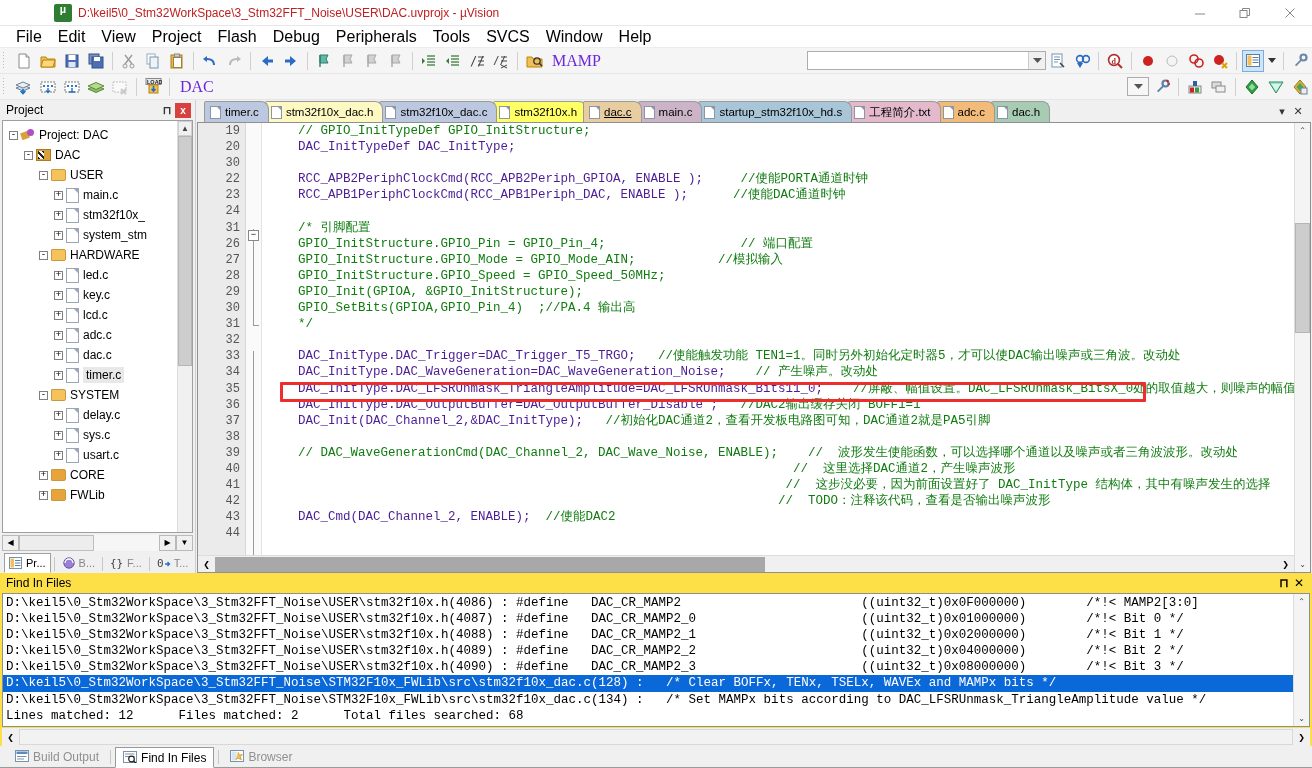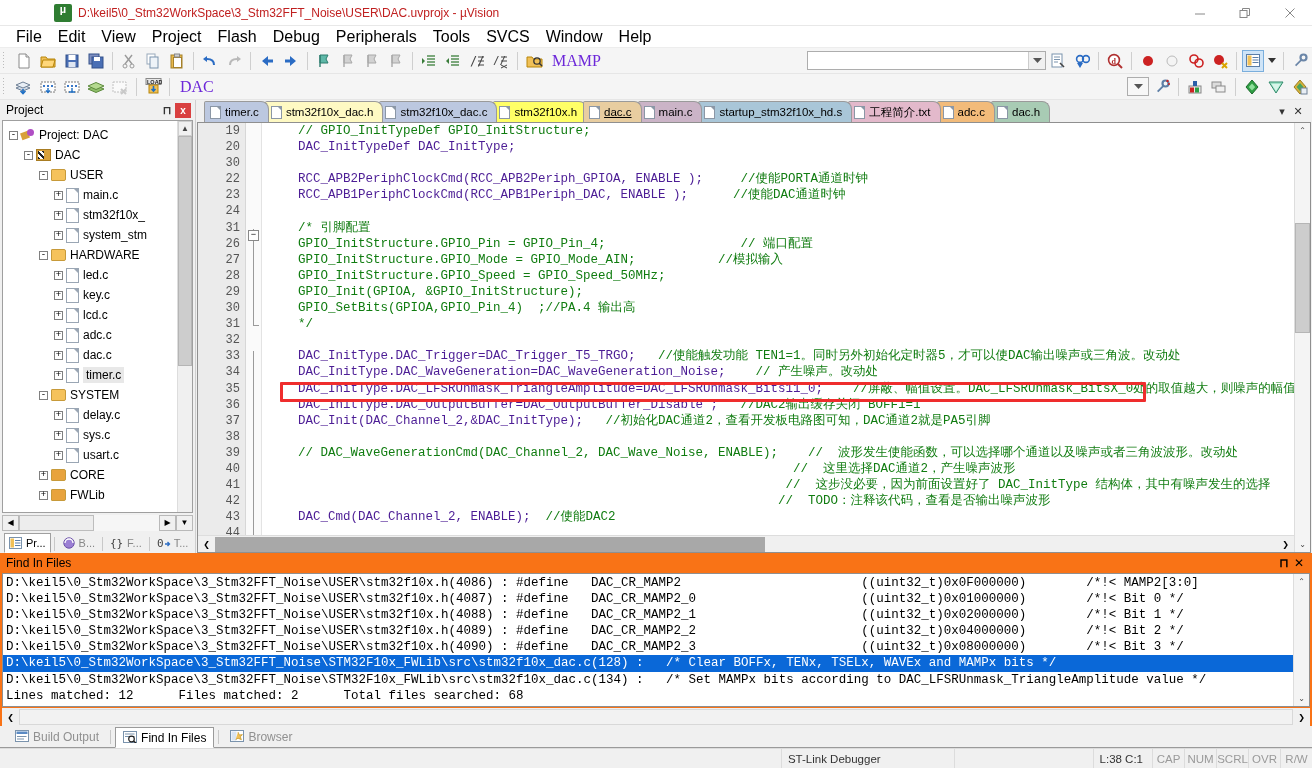--- a/index.html
+++ b/index.html
@@ -165,21 +165,21 @@
             pointer-events:none; }
 
   .ed-vscroll { width:16px; flex:0 0 16px; background:#f4f4f4; display:flex;
                 flex-direction:column; border-left:1px solid #ddd; }
   .ed-hscroll { height:17px; flex:0 0 17px; background:#f0f0f0; display:flex;
                 align-items:center; border-top:1px solid #ddd; }
   .ed-hsb-thumb { height:15px; background:#a8a8a8; }
 
   
   .findpane { flex:0 0 auto; display:flex; flex-direction:column;
-              background:#f97316; }
+              background:#fde047; }
   .find-head { height:20px; display:flex; align-items:center; padding-left:6px;
                font-size:12px; color:#000; flex:0 0 20px; }
   .find-head .pin { margin-left:auto; width:16px; text-align:center; font-weight:bold; }
   .find-head .closebox { width:14px; text-align:center; margin-right:6px; }
   .findbody { height:134px; flex:0 0 134px; border:1px solid #8f8f8f; background:#fff;
               margin:0 2px; display:flex; overflow:hidden; }
   .find-lines { flex:1 1 auto; min-width:0; overflow:hidden;
                 font-family:"Liberation Mono", monospace; font-size:12.5px;
                 white-space:pre; padding-top:1px; }
   .fline { height:16.1px; line-height:16.1px; padding-left:3px; white-space:pre;
@@ -930,25 +930,14 @@
           <span class="bic"><svg width="14" height="12">
               <rect x="0.5" y="0.5" width="13" height="11" fill="#fff" stroke="#7a93ad"></rect>
               <rect x="1.5" y="1.5" width="5" height="9" fill="#d8e4f2"></rect>
               <path d="M8 2l1.4 3 3-0.4-2 2.2 1 2.9L8 8.2 5.6 9.7" fill="#f0c057" stroke="#b8860b" stroke-width="0.6"></path>
             </svg></span>
           <span>Browser</span>
         </div>
       </div>
   </div>
 
-  <div class="statusbar">
-    <div class="sb-cell first" style="width:790px;"></div>
-    <div class="sb-cell" style="width:175px;">ST-Link Debugger</div>
-    <div class="sb-cell" style="width:140px;"></div>
-    <div class="sb-cell" style="width:60px;">L:38 C:1</div>
-    <div class="sb-cell sb-ind">CAP</div>
-    <div class="sb-cell sb-ind">NUM</div>
-    <div class="sb-cell sb-ind">SCRL</div>
-    <div class="sb-cell sb-ind">OVR</div>
-    <div class="sb-cell sb-ind">R/W</div>
-  </div>
 
 </div>
 
 </body></html>

